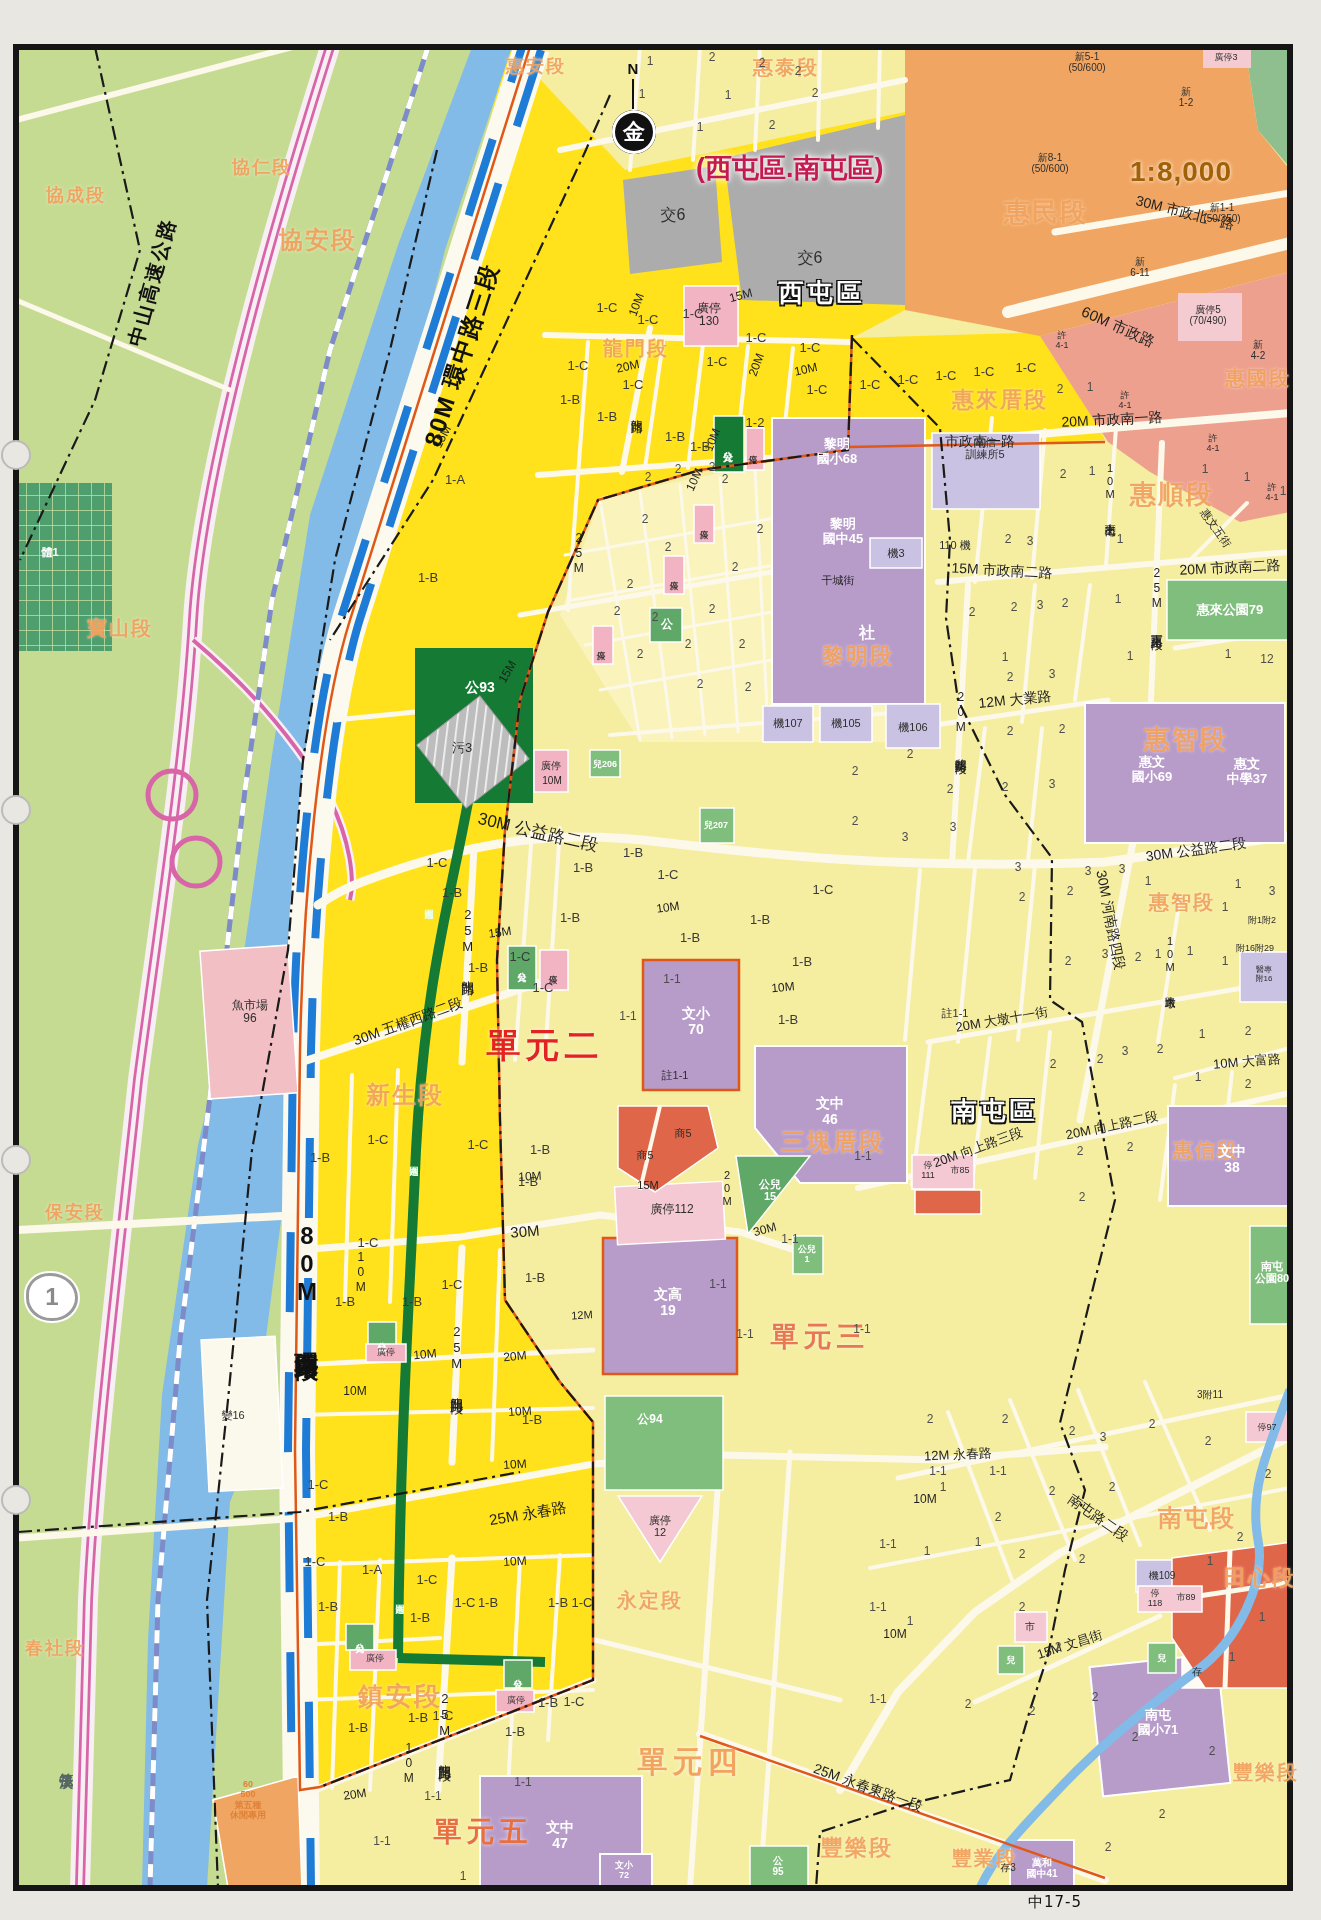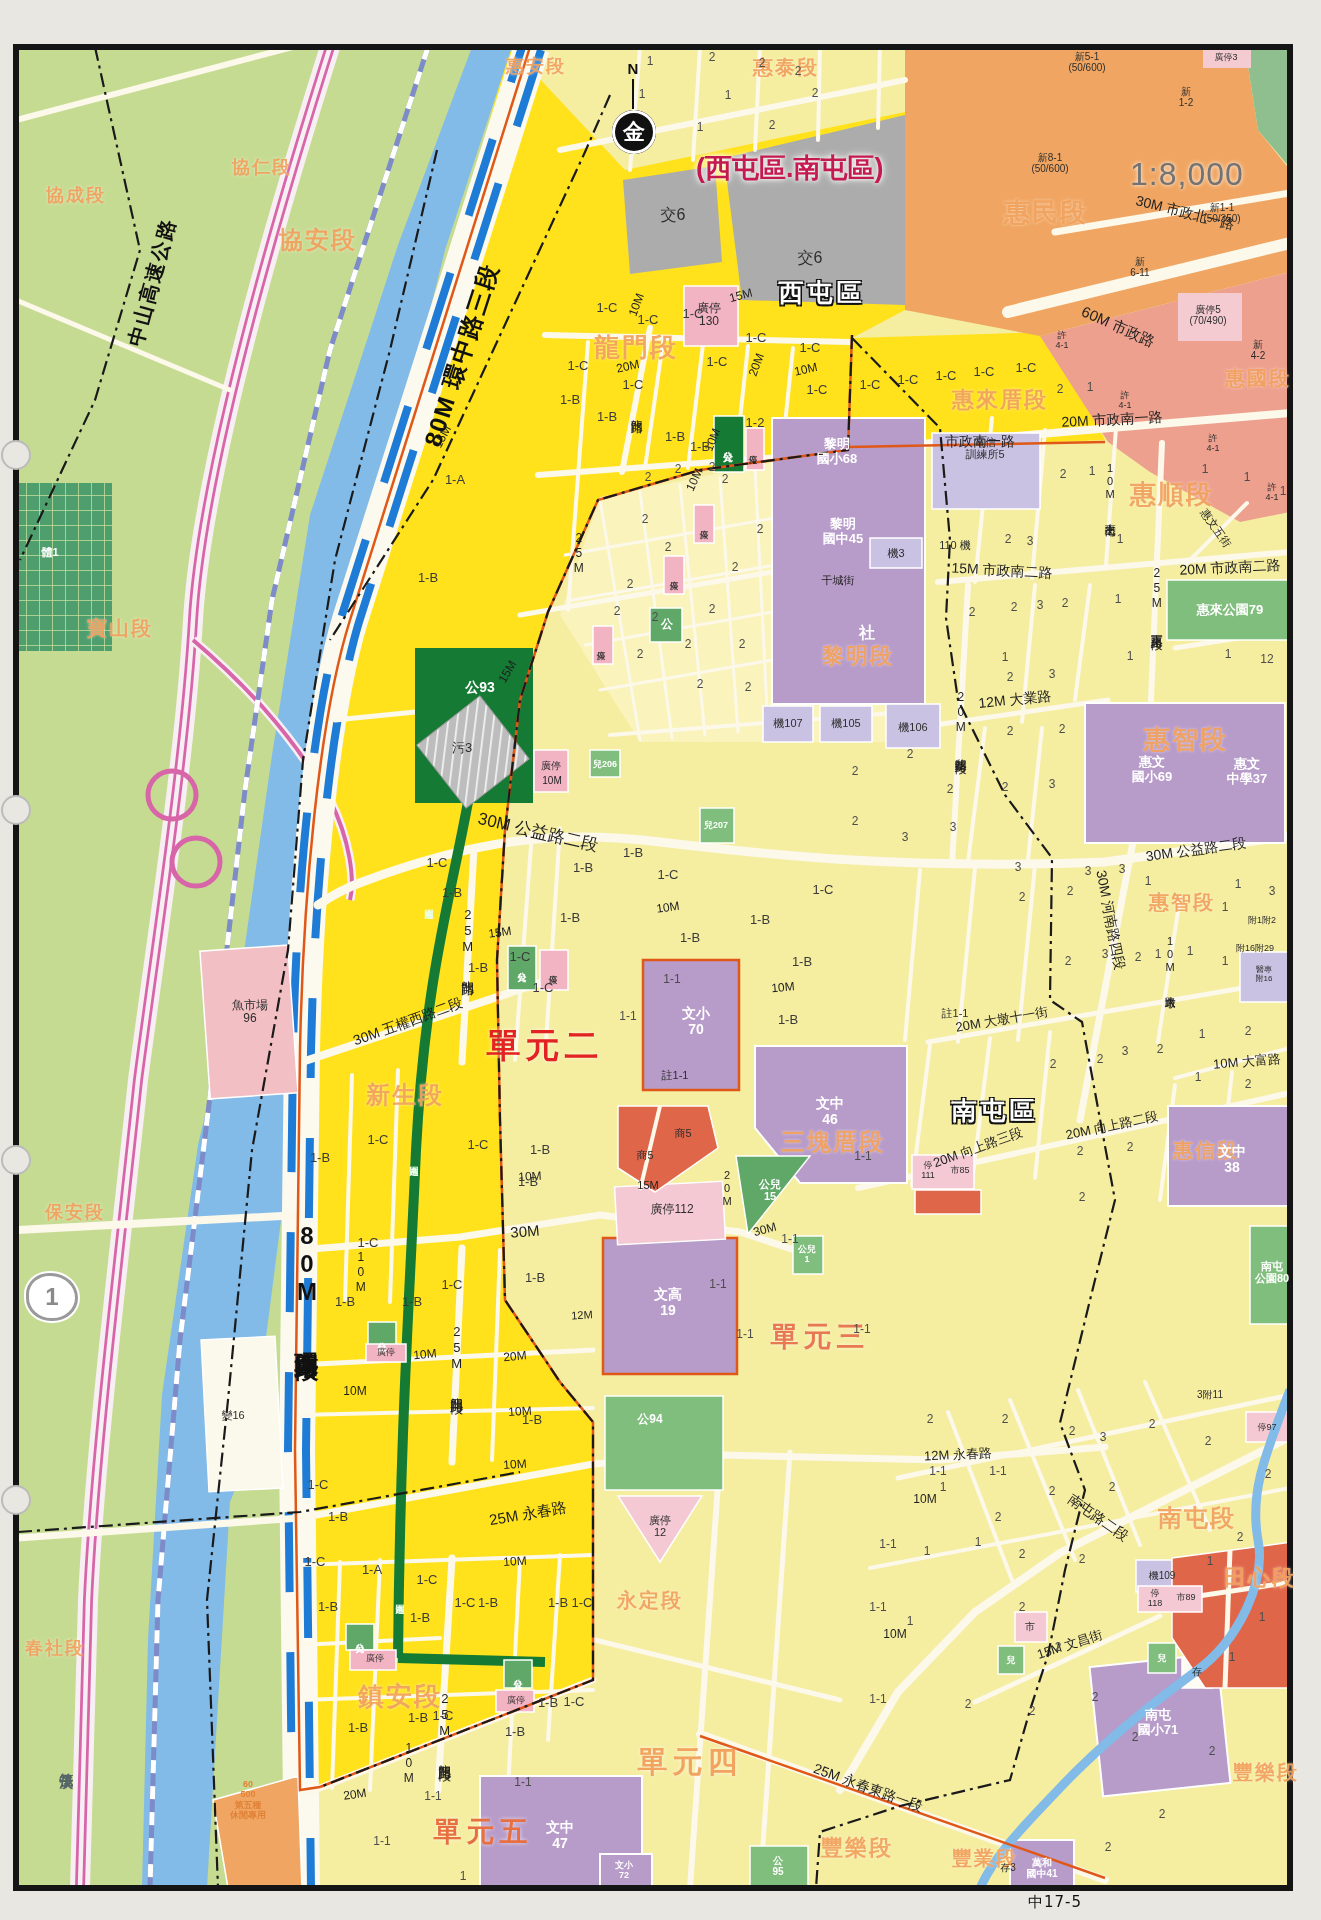--- a/index.html
+++ b/index.html
@@ -24,21 +24,21 @@
   .fb{font-size:11px;color:#2d2d2d;}
   .tn{font-size:9px;color:#E08238;font-weight:bold;line-height:1.15;}
   .grn{font-size:9px;color:#EAFFEA;font-weight:bold;}
   .shield{font-size:24px;font-weight:bold;color:#8a8a8a;background:#fff;border:3px solid #9a9a9a;
           border-radius:46% 54% 50% 50%;width:46px;height:42px;display:flex;align-items:center;
           justify-content:center;box-shadow:0 0 0 2px #fff;}
   .title-main{position:absolute;left:688px;top:96px;font-size:42px;font-weight:bold;color:#C41A50;
       letter-spacing:4px;white-space:nowrap;text-shadow:0 0 5px #fff,0 0 9px #fff;}
   .title-sub{position:absolute;left:696px;top:150px;font-size:27px;font-weight:bold;color:#C41A50;
       white-space:nowrap;text-shadow:0 0 4px #fff,0 0 8px #fff;}
-  .title-scale{position:absolute;left:1130px;top:156px;font-size:32px;font-weight:normal;color:#737373;
+  .title-scale{position:absolute;left:1130px;top:156px;font-size:28px;font-weight:bold;color:#a16207;
       letter-spacing:1px;text-shadow:0 0 4px #fff;}
   .north{position:absolute;left:622px;top:60px;width:22px;height:50px;text-align:center;
       font-size:15px;font-weight:bold;color:#111;}
   .north .shaft{display:block;margin:2px auto 0;width:2px;height:30px;background:#111;}
   .logo{position:absolute;left:612px;top:110px;width:44px;height:44px;border-radius:50%;
       background:#111;color:#fff;display:flex;align-items:center;justify-content:center;
       font-size:22px;font-weight:bold;box-shadow:inset 0 0 0 3px #fff,inset 0 0 0 6px #111;}
   .page-number{position:absolute;left:1055px;top:1902px;transform:translate(-50%,-50%);
       font-size:15px;color:#111;font-family:"DejaVu Sans",sans-serif;letter-spacing:1px;}
 </style>
@@ -309,21 +309,21 @@
         <circle cx="16" cy="1500" r="14"></circle>
   </g>
 </svg>
 
 <div id="labels">
       <div class="lbl d" style="left: 76px; top: 195px; font-size: 18px; transform: translate(-50%, -50%);">協成段</div>
       <div class="lbl d" style="left: 262px; top: 167px; font-size: 18px; transform: translate(-50%, -50%);">協仁段</div>
       <div class="lbl d" style="left: 318px; top: 240px; font-size: 24px; transform: translate(-50%, -50%);">協安段</div>
       <div class="lbl d" style="left: 536px; top: 66px; font-size: 18px; transform: translate(-50%, -50%);">惠安段</div>
       <div class="lbl d" style="left: 786px; top: 67px; font-size: 20px; transform: translate(-50%, -50%);">惠泰段</div>
-      <div class="lbl d" style="left: 636px; top: 348px; font-size: 26px; transform: translate(-50%, -50%);">龍門段</div>
+      <div class="lbl d" style="left: 636px; top: 348px; font-size: 20px; transform: translate(-50%, -50%);">龍門段</div>
       <div class="lbl d" style="left: 1000px; top: 400px; font-size: 22px; transform: translate(-50%, -50%);">惠來厝段</div>
       <div class="lbl d" style="left: 1046px; top: 213px; font-size: 26px; transform: translate(-50%, -50%);">惠民段</div>
       <div class="lbl d" style="left: 1172px; top: 495px; font-size: 26px; transform: translate(-50%, -50%);">惠順段</div>
       <div class="lbl d" style="left: 1258px; top: 378px; font-size: 20px; transform: translate(-50%, -50%);">惠國段</div>
       <div class="lbl d" style="left: 858px; top: 656px; font-size: 22px; transform: translate(-50%, -50%);">黎明段</div>
       <div class="lbl d" style="left: 1186px; top: 740px; font-size: 26px; transform: translate(-50%, -50%);">惠智段</div>
       <div class="lbl d" style="left: 1182px; top: 902px; font-size: 20px; transform: translate(-50%, -50%);">惠智段</div>
       <div class="lbl d" style="left: 1206px; top: 1150px; font-size: 20px; transform: translate(-50%, -50%);">惠信段</div>
       <div class="lbl d" style="left: 405px; top: 1095px; font-size: 24px; transform: translate(-50%, -50%);">新生段</div>
       <div class="lbl d" style="left: 833px; top: 1142px; font-size: 24px; transform: translate(-50%, -50%);">三塊厝段</div>

